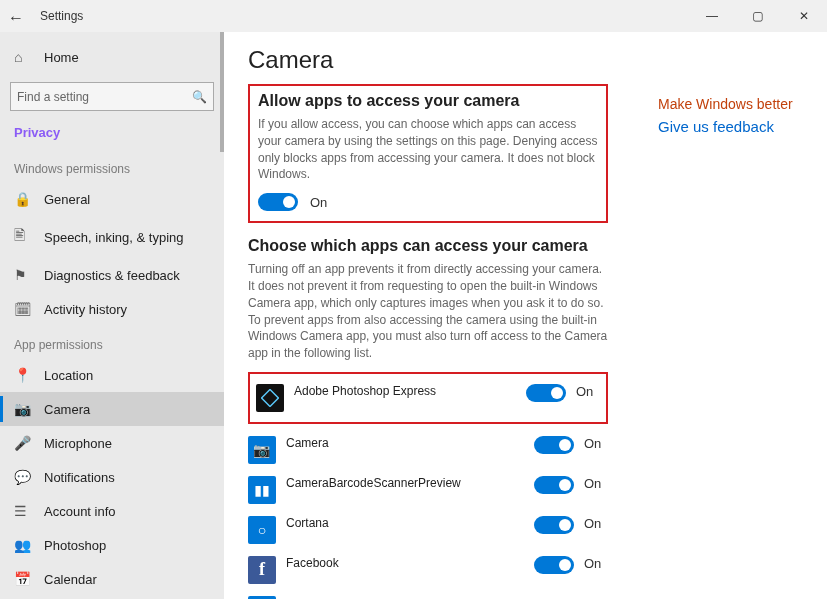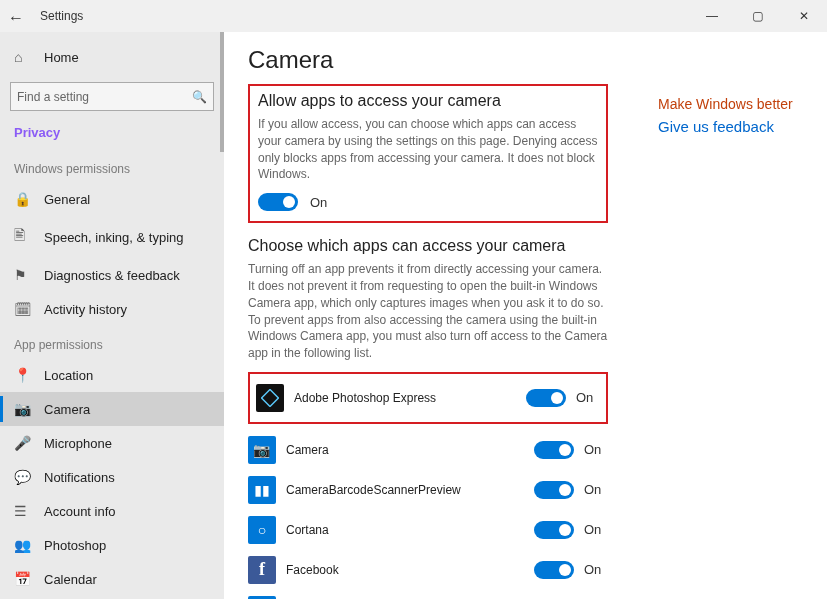--- a/index.html
+++ b/index.html
@@ -22,32 +22,32 @@
 .sidebar .subheading { font-size: 12px; color: #7a7a7a; padding: 12px 14px 6px; }
 .nav-item { display: flex; align-items: center; padding: 9px 14px; font-size: 13px; color: #222; cursor: pointer; }
 .nav-item .icon { width: 18px; margin-right: 12px; font-size: 14px; color: #555; }
 .nav-item.active { background: #d0d0d0; position: relative; }
 .nav-item.active::before { content: ""; position: absolute; left: 0; top: 4px; bottom: 4px; width: 3px; background: #0078d7; }
 .scroll-hint { position: absolute; right: 0; top: 0; width: 4px; height: 120px; background: rgba(0,0,0,0.25); }
 
 .main { flex: 1; display: flex; padding: 14px 24px 0 24px; overflow: hidden; }
 .content { width: 360px; }
 .content h1 { font-size: 24px; font-weight: 400; color: #222; margin-bottom: 10px; }
-.section-title { font-size: 16px; font-weight: 400; color: #222; margin-bottom: 6px; }
+.section-title { font-size: 16px; font-weight: 700; color: #222; margin-bottom: 6px; }
 .para { font-size: 12px; color: #666; line-height: 1.4; margin-bottom: 10px; }
 .toggleRow { display: flex; align-items: center; gap: 12px; }
 .toggleRow .lbl { font-size: 13px; color: #333; }
 
 .toggle { width: 40px; height: 18px; border-radius: 9px; background: #0078d7; position: relative; }
 .toggle::after { content: ""; position: absolute; top: 3px; right: 3px; width: 12px; height: 12px; border-radius: 50%; background: #fff; }
 
 .redbox { border: 2px solid #d51d22; padding: 6px 8px 10px; margin-bottom: 14px; }
 .redbox.tight { padding: 4px 6px; margin-bottom: 6px; }
 
-.app-row { display: flex; align-items: center; padding: 6px 0; }
+.app-row { display: flex; padding: 6px 0; }
 .app-icon { width: 28px; height: 28px; border-radius: 2px; background: #0078d7; margin-right: 10px; display: flex; align-items: center; justify-content: center; color: #fff; font-size: 14px; flex-shrink:0;}
 .app-name { font-size: 12px; color: #222; flex: 1; }
 .app-row .toggle { flex-shrink: 0; }
 .app-row .onlabel { font-size: 13px; color: #333; margin-left: 10px; width: 24px; }
 
 .aside { margin-left: 50px; padding-top: 50px; }
 .aside h3 { font-size: 14px; font-weight: 400; color: #c2410c; margin-bottom: 6px; }
 .aside a { font-size: 15px; color: #0066cc; text-decoration: none; }
 
 .adobe { background: #111; }

